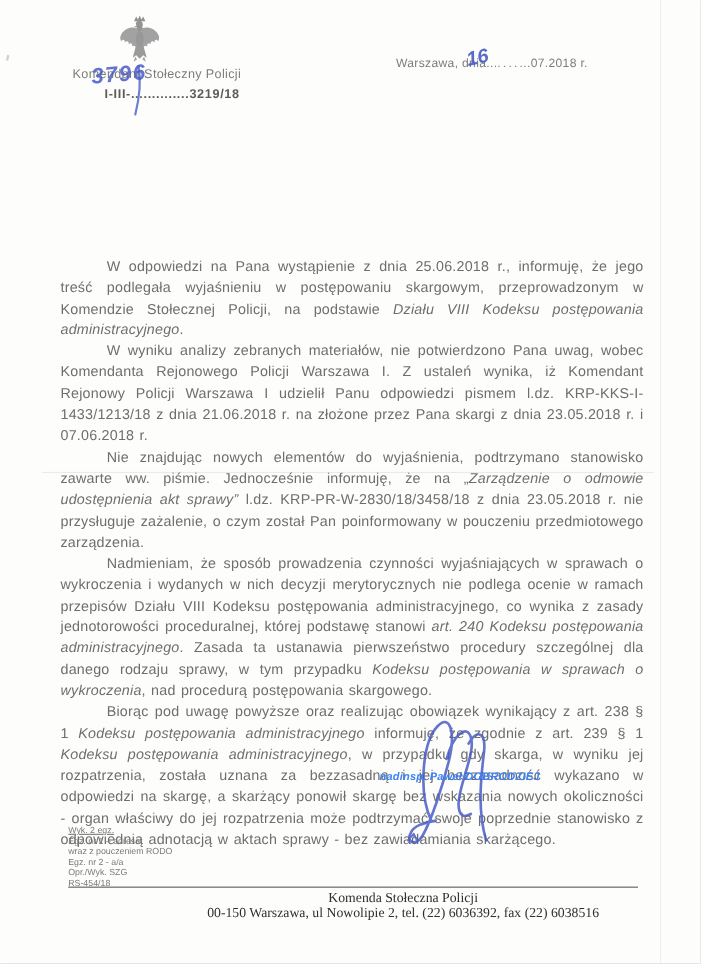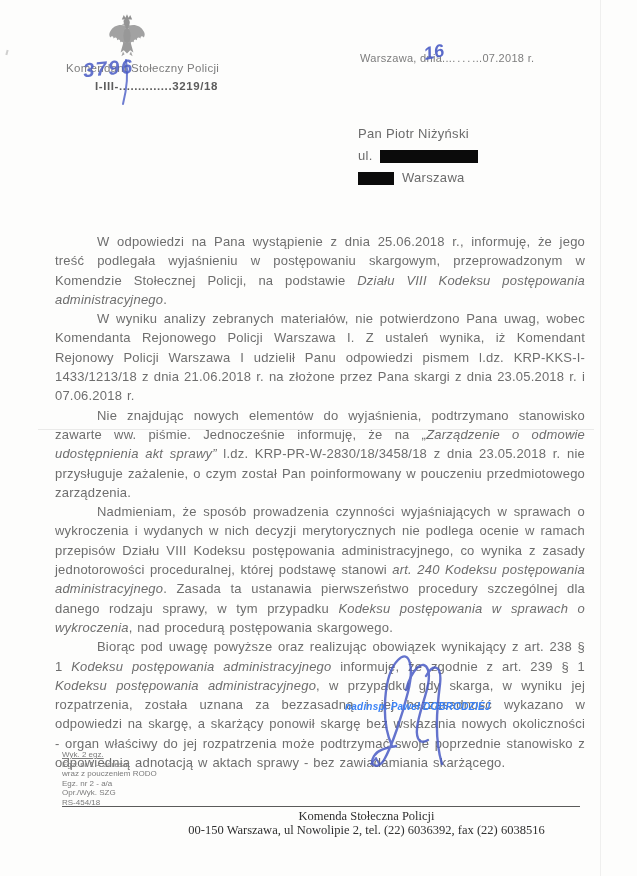--- a/index.html
+++ b/index.html
@@ -91,31 +91,20 @@
   <div class="sender-title">Komendant Stołeczny Policji</div>
   <div class="ref-line">I-III-..............3219/18</div>
   <div class="ref-hand">3796</div>
   <svg class="ref-hand-stroke" viewBox="0 0 14 48" aria-hidden="true">
     <path d="M8,2 C10,14 9,30 5,46" stroke="#4a5cc5" stroke-width="2" fill="none" stroke-linecap="round" opacity=".8"></path>
   </svg>
 
   <div class="date-line"><span>Warszawa, dnia...</span><span style="letter-spacing:2px;">....</span><span>...07.2018 r.</span></div>
   <div class="date-hand">16</div>
 
-  <div class="addressee">
-    <div class="addr-row">Pan Piotr Niżyński</div>
-    <div class="addr-row">
-      <span>ul.</span>
-      <span class="redact street"></span>
-    </div>
-    <div class="addr-row">
-      <span class="redact zip"></span>
-      <span>Warszawa</span>
-    </div>
-  </div>
 
   <div class="body-text">
       <p class="para"><span>W odpowiedzi na Pana wystąpienie z dnia 25.06.2018 r., informuję, że jego treść podlegała wyjaśnieniu w postępowaniu skargowym, przeprowadzonym w Komendzie Stołecznej Policji, na podstawie </span><span class="it">Działu VIII Kodeksu postępowania administracyjnego</span><span>.</span></p>
       <p class="para"><span>W wyniku analizy zebranych materiałów, nie potwierdzono Pana uwag, wobec Komendanta Rejonowego Policji Warszawa I. Z ustaleń wynika, iż Komendant Rejonowy Policji Warszawa I udzielił Panu odpowiedzi pismem l.dz. KRP-KKS-I-1433/1213/18 z dnia 21.06.2018 r. na złożone przez Pana skargi  z dnia 23.05.2018 r. i 07.06.2018 r.</span></p>
       <p class="para"><span>Nie znajdując nowych elementów do wyjaśnienia, podtrzymano stanowisko zawarte ww. piśmie. Jednocześnie informuję, że na „</span><span class="it">Zarządzenie o odmowie udostępnienia akt sprawy”</span><span> l.dz. KRP-PR-W-2830/18/3458/18 z dnia 23.05.2018 r. nie przysługuje zażalenie, o czym został Pan poinformowany w pouczeniu przedmiotowego zarządzenia.</span></p>
       <p class="para"><span>Nadmieniam, że sposób prowadzenia czynności wyjaśniających w sprawach o wykroczenia i wydanych w nich decyzji merytorycznych nie podlega ocenie w ramach przepisów Działu VIII Kodeksu postępowania administracyjnego, co wynika z zasady jednotorowości proceduralnej, której podstawę stanowi </span><span class="it">art. 240 Kodeksu postępowania administracyjnego</span><span>. Zasada ta ustanawia pierwszeństwo procedury szczególnej dla danego rodzaju sprawy, w tym przypadku </span><span class="it">Kodeksu postępowania w sprawach o wykroczenia</span><span>, nad procedurą postępowania skargowego.</span></p>
       <p class="para"><span>Biorąc pod uwagę powyższe oraz realizując obowiązek wynikający z art. 238 § 1 </span><span class="it">Kodeksu postępowania administracyjnego</span><span> informuję, że zgodnie z art. 239 § 1 </span><span class="it">Kodeksu postępowania administracyjnego</span><span>, w przypadku gdy skarga, w wyniku jej rozpatrzenia, została uznana za bezzasadną i jej bezzasadność wykazano w odpowiedzi na skargę, a skarżący ponowił skargę bez wskazania nowych okoliczności - organ właściwy do jej rozpatrzenia może podtrzymać swoje poprzednie stanowisko z odpowiednią adnotacją w aktach sprawy - bez zawiadamiania skarżącego.</span></p>
     </div>
 
   <svg class="sig-scribble" viewBox="0 0 100 122" aria-hidden="true">

